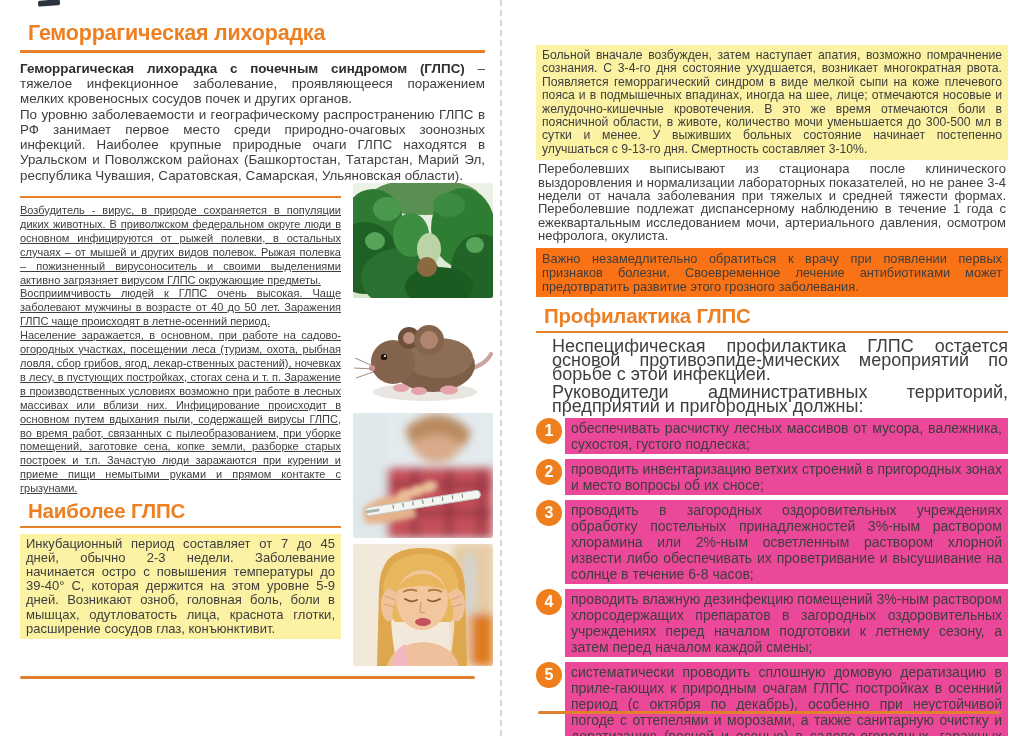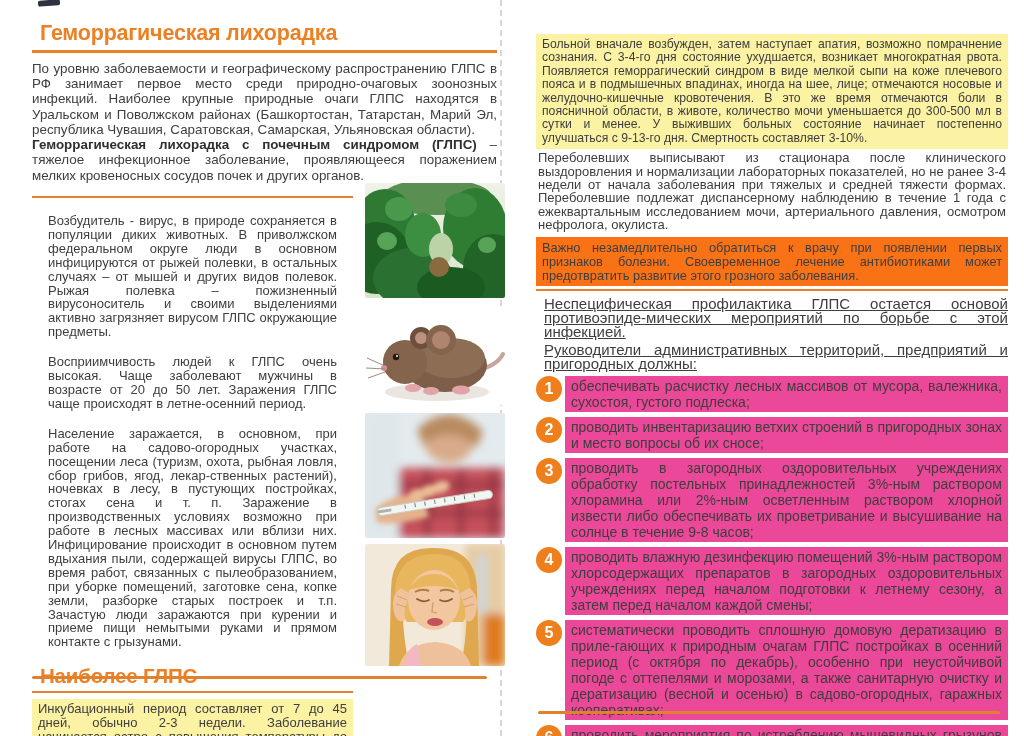--- a/index.html
+++ b/index.html
@@ -1,42 +1,42 @@
 <!DOCTYPE html>
 <html><head>
 <meta charset="utf-8">
 <style>
   html,body{margin:0;padding:0;}
   body{
     width:1024px;height:736px;background:#ffffff;position:relative;overflow:hidden;
     font-family:"Liberation Sans",sans-serif;color:#3e3e3e;
   }
   .page{position:absolute;top:0;box-sizing:border-box;}
-  .page-left{left:12px;width:500px;height:701px;padding:16px 15px 0 20px;}
-  .page-right{left:520px;width:504px;height:736px;padding:34px 16px 0 16px;}
+  .page-left{left:0;width:500px;height:701px;padding:16px 15px 0 20px;}
+  .page-right{left:520px;width:504px;height:736px;padding:45px 16px 0 16px;}
   .fold-line{position:absolute;left:500px;top:0;height:736px;width:0;border-left:2px dashed #d7d7d7;}
   .artifact{position:absolute;left:38px;top:0;width:22px;height:6px;background:#2e3340;transform:rotate(-4deg);border-radius:2px;}
 
   .doc-title{
     color:#ee8024;font-weight:bold;font-size:21.5px;line-height:1.1;letter-spacing:-0.2px;
     padding-left:8px;margin:6px 0 0 0;
   }
   .rule{height:0;border-bottom:3px solid #e8812a;margin:4px 0 8px 0;}
   .h2{
     color:#ee8024;font-weight:bold;font-size:20.5px;line-height:1.1;letter-spacing:-0.2px;
     padding-left:8px;margin:0;
   }
   .h2-rule{height:0;border-bottom:2.5px solid #e8812a;margin:3px 0 6px 0;}
 
   .intro{font-size:13.4px;line-height:15.3px;text-align:justify;margin:0;}
   .intro b{color:#2f2f2f;}
 
   .columns{display:flex;gap:12px;align-items:flex-start;margin-top:10px;}
   .col-text{width:321px;flex:0 0 321px;}
-  .col-text p{font-size:13px;line-height:13.9px;text-align:justify;margin:16px;}
+  .col-text p{font-size:11px;line-height:13.9px;text-align:justify;margin:0;text-decoration:underline;}
   .col-photos{flex:1;margin-top:-10px;}
   .photo{width:140px;border-radius:2px;overflow:hidden;display:block;}
   .symptoms-block{
     background:#fbf2a3;font-size:13px;line-height:14.2px;text-align:justify;
     padding:3px 6px;margin-top:2px;
   }
   .bottom-rule{position:absolute;height:3px;background:#e0812e;border-radius:2px;bottom:22px;}
   .bottom-rule.l{left:20px;width:455px;}
   .bottom-rule.r{left:18px;width:462px;}
 
@@ -44,21 +44,21 @@
   .rp-hl{
     background:#fbf2a3;font-size:12.2px;line-height:13.4px;text-align:justify;
     padding:4px 6px;margin:0;
   }
   .rp-plain{font-size:13px;line-height:13.4px;text-align:justify;margin:2px 0 0 0;padding:0 2px;}
   .rp-important{
     background:#f97316;font-size:12.8px;line-height:13.9px;text-align:justify;
     padding:4px 6px;margin:5px 0 0 0;
   }
   .rp-h2{margin-top:8px;}
-  .rp-par{font-size:15px;line-height:14px;text-align:justify;margin:4px 0 0 8px;text-decoration:underline;}
+  .rp-par{font-size:18px;line-height:14px;text-align:justify;margin:4px 0 0 16px;}
   .items{margin-top:2px;}
   .item{display:flex;align-items:flex-start;margin-top:5px;}
   .num{
     flex:0 0 26px;width:26px;height:26px;border-radius:50%;background:#ef7e1d;
     color:#ffffff;font-weight:bold;font-size:16px;line-height:26px;text-align:center;
     margin-right:5px;position:relative;z-index:2;
   }
   .item-text{
     flex:1;background:#ec4899;font-size:14px;line-height:16px;text-align:justify;
     padding:2px 6px;margin-left:-2px;
@@ -70,28 +70,28 @@
 <div class="artifact"></div>
 <div class="fold-line"></div>
 
 <div class="page page-left">
 
   <div class="doc-title">
     <div>Геморрагическая лихорадка</div>
   </div>
   <div class="rule"></div>
 
+  <p class="intro"><b>Геморрагическая лихорадка с почечным синдромом (ГЛПС)</b><span> –  тяжелое инфекционное заболевание, проявляющееся поражением мелких кровеносных сосудов почек и других органов.</span></p>
   <p class="intro">По уровню заболеваемости и географическому распространению ГЛПС в РФ занимает первое место среди природно-очаговых зоонозных инфекций. Наиболее крупные природные очаги ГЛПС находятся в Уральском и Поволжском районах (Башкортостан, Татарстан, Марий Эл, республика Чувашия, Саратовская, Самарская, Ульяновская области).</p>
-  <p class="intro"><b>Геморрагическая лихорадка с почечным синдромом (ГЛПС)</b><span> –  тяжелое инфекционное заболевание, проявляющееся поражением мелких кровеносных сосудов почек и других органов.</span></p>
 
   <div class="columns">
     <div class="col-text">
       <div class="h2-rule"></div>
       <p>Возбудитель - вирус, в природе сохраняется в популяции диких животных. В приволжском федеральном округе люди в основном инфицируются от рыжей полевки, в остальных случаях – от мышей и других видов полевок. Рыжая полевка – пожизненный вирусоноситель и своими выделениями активно загрязняет вирусом ГЛПС окружающие предметы.</p>
-      <p>Восприимчивость людей к ГЛПС очень высокая. Чаще заболевают мужчины в возрасте от 20 до 50 лет. Заражения ГЛПС чаще происходят в летне-осенний период.</p>
+      <p>Восприимчивость людей к ГЛПС очень высокая. Чаще заболевают мужчины в возрасте от 40 до 50 лет. Заражения ГЛПС чаще происходят в летне-осенний период.</p>
       <p>Население заражается, в основном, при работе на садово-огородных участках, посещении леса (туризм, охота, рыбная ловля, сбор грибов, ягод, лекар-ственных растений), ночевках в лесу, в пустующих постройках, стогах сена и т. п. Заражение в производственных условиях возможно при работе в лесных массивах или вблизи них. Инфицирование происходит в основном путем вдыхания пыли, содержащей вирусы ГЛПС, во время работ, связанных с пылеобразованием, при уборке помещений, заготовке сена, копке земли, разборке старых построек и т.п. Зачастую люди заражаются при курении и приеме пищи немытыми руками и прямом контакте с грызунами.</p>
 
       <div class="h2" style="margin-top:4px;">Наиболее ГЛПС</div>
       <div class="h2-rule"></div>
       <div class="symptoms-block">Инкубационный период составляет от 7 до 45 дней, обычно 2-3 недели. Заболевание начинается остро с повышения температуры до 39-40° С, которая держится на этом уровне 5-9 дней. Возникают озноб, головная боль, боли в мышцах, одутловатость лица, краснота глотки, расширение сосудов глаз, конъюнктивит.</div>
     </div>
 
     <div class="col-photos">
 
       <svg class="photo" width="140" height="115" viewBox="0 0 140 115" style="margin-bottom:10px;">
@@ -227,37 +227,38 @@
 
   <div class="bottom-rule l"></div>
 </div>
 
 <div class="page page-right">
 
   <p class="rp-hl">Больной вначале возбужден, затем наступает апатия, возможно помрачнение сознания. С 3-4-го дня состояние ухудшается, возникает многократная рвота. Появляется геморрагический синдром в виде мелкой сыпи на коже плечевого пояса и в подмышечных впадинах, иногда на шее, лице; отмечаются носовые и желудочно-кишечные кровотечения. В это же время отмечаются боли в поясничной области, в животе, количество мочи уменьшается до 300-500 мл в сутки и менее. У выживших больных состояние начинает постепенно улучшаться с 9-13-го дня. Смертность составляет 3-10%.</p>
   <p class="rp-plain">Переболевших выписывают из стационара после клинического выздоровления и нормализации лабораторных показателей, но не ранее 3-4 недели от начала заболевания при тяжелых и средней тяжести формах. Переболевшие подлежат диспансерному наблюдению в течение 1 года с ежеквартальным исследованием мочи, артериального давления, осмотром нефролога, окулиста.</p>
   <p class="rp-important">Важно незамедлительно обратиться к врачу при появлении первых признаков болезни. Своевременное лечение антибиотиками может предотвратить развитие этого грозного заболевания.</p>
 
+  <div class="h2 rp-h2">Профилактика ГЛПС</div>
   <div class="h2-rule"></div>
 
   <p class="rp-par">Неспецифическая профилактика ГЛПС остается основой противоэпиде-мических мероприятий по борьбе с этой инфекцией.</p>
   <p class="rp-par">Руководители административных территорий, предприятий и пригородных должны:</p>
 
   <div class="items">
     <div class="item">
       <div class="num">1</div>
       <div class="item-text">обеспечивать расчистку лесных массивов от мусора, валежника, сухостоя, густого подлеска;</div>
     </div>
     <div class="item">
       <div class="num">2</div>
       <div class="item-text">проводить инвентаризацию ветхих строений в пригородных зонах и место вопросы об их сносе;</div>
     </div>
     <div class="item">
       <div class="num">3</div>
-      <div class="item-text">проводить в загородных оздоровительных учреждениях обработку постельных принадлежностей 3%-ным раствором хлорамина или 2%-ным осветленным раствором хлорной извести либо обеспечивать их проветривание и высушивание на солнце в течение 9-8 часов;</div>
+      <div class="item-text">проводить в загородных оздоровительных учреждениях обработку постельных принадлежностей 3%-ным раствором хлорамина или 2%-ным осветленным раствором хлорной извести либо обеспечивать их проветривание и высушивание на солнце в течение 6-8 часов;</div>
     </div>
     <div class="item">
       <div class="num">4</div>
       <div class="item-text">проводить влажную дезинфекцию помещений 3%-ным раствором хлорсодержащих препаратов в загородных оздоровительных учреждениях перед началом подготовки к летнему сезону, а затем перед началом каждой смены;</div>
     </div>
     <div class="item">
       <div class="num">5</div>
       <div class="item-text">систематически проводить сплошную домовую дератизацию в приле-гающих к природным очагам ГЛПС постройках в осенний период (с октября по декабрь), особенно при неустойчивой погоде с оттепелями и морозами, а также санитарную очистку и дератизацию (весной и осенью) в садово-огородных, гаражных кооперативах;</div>
     </div>
     <div class="item">

